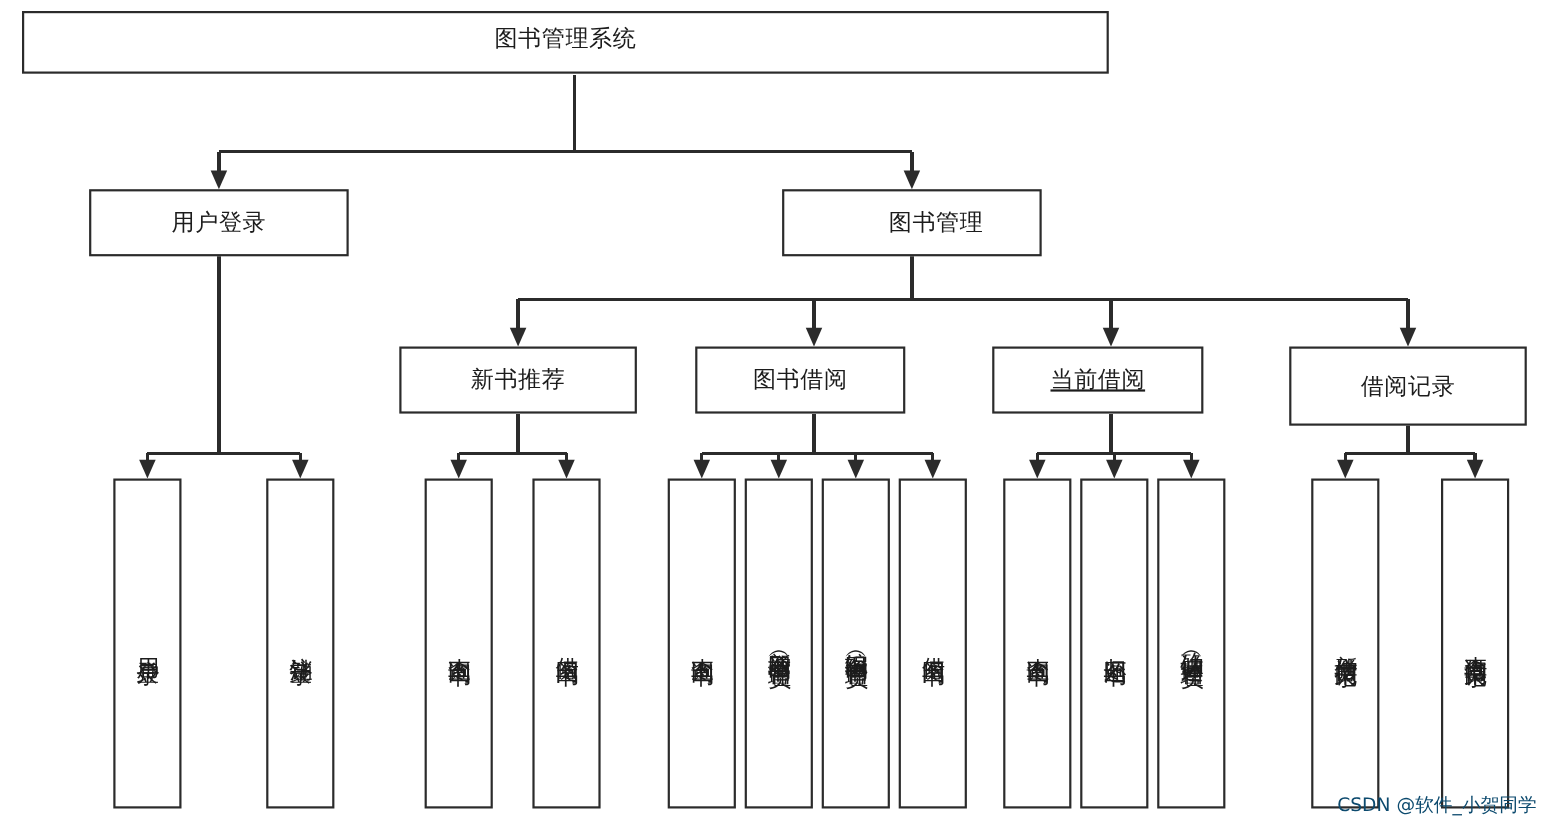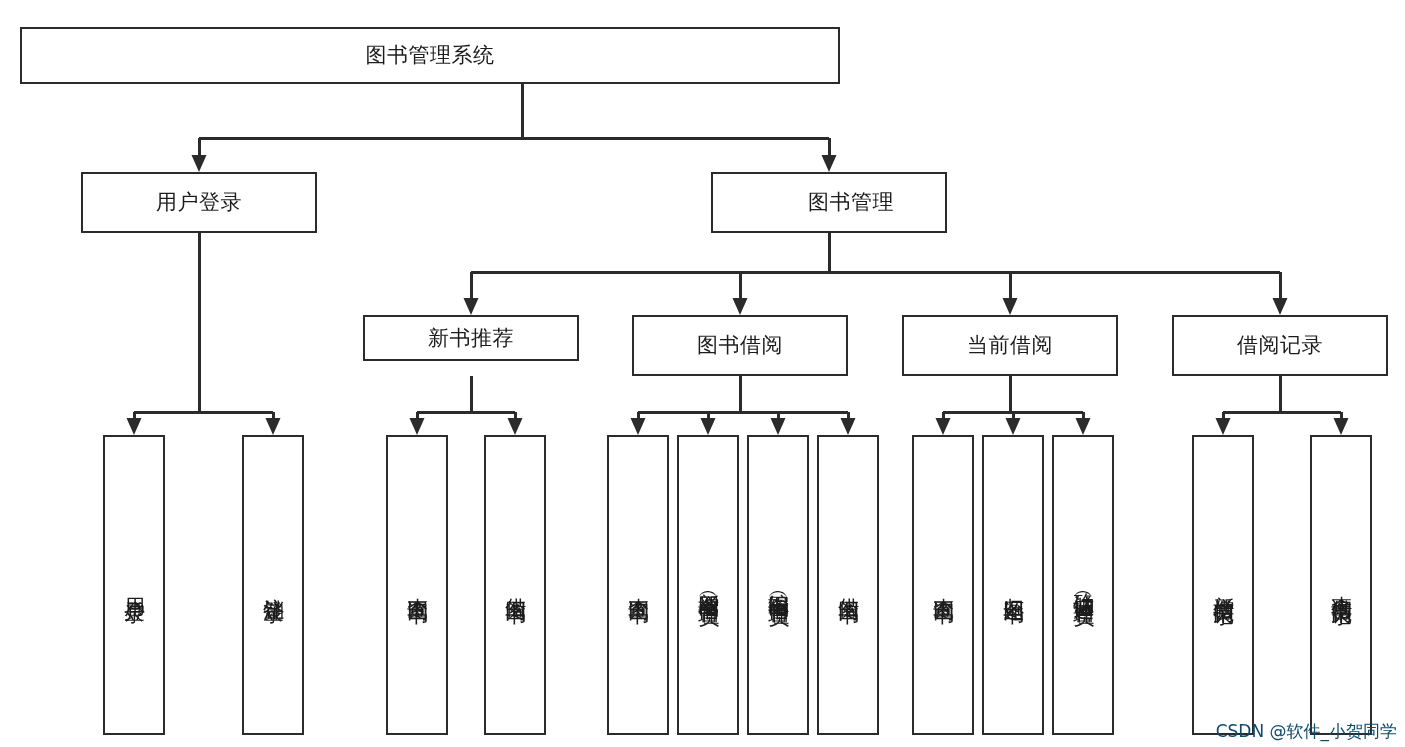--- a/index.html
+++ b/index.html
@@ -124,39 +124,39 @@
       <line x1="1083" y1="412" x2="1083" y2="419" stroke="#2b2b2b" stroke-width="3" shape-rendering="crispEdges"></line>
       <path d="M 1075.5 418 L 1090.5 418 L 1083 435 Z" fill="#2b2b2b"></path>
       <line x1="1280" y1="376" x2="1280" y2="412" stroke="#2b2b2b" stroke-width="3" shape-rendering="crispEdges"></line>
       <line x1="1223" y1="412" x2="1341" y2="412" stroke="#2b2b2b" stroke-width="3" shape-rendering="crispEdges"></line>
       <line x1="1223" y1="412" x2="1223" y2="419" stroke="#2b2b2b" stroke-width="3" shape-rendering="crispEdges"></line>
       <path d="M 1215.5 418 L 1230.5 418 L 1223 435 Z" fill="#2b2b2b"></path>
       <line x1="1341" y1="412" x2="1341" y2="419" stroke="#2b2b2b" stroke-width="3" shape-rendering="crispEdges"></line>
       <path d="M 1333.5 418 L 1348.5 418 L 1341 435 Z" fill="#2b2b2b"></path>
     </svg>
   <div id="nodes-layer">
-      <div class="node horizontal" style="left: 20px; top: 27px; width: 820px; height: 57px;">
+      <div class="node horizontal" style="left: 20px; top: 10px; width: 988px; height: 57px; font-family: Liberation Mono, monospace;">
         <span class="label">图书管理系统</span>
       </div>
       <div class="node horizontal" style="left: 81px; top: 172px; width: 236px; height: 61px;">
         <span class="label">用户登录</span>
       </div>
       <div class="node horizontal" style="left: 711px; top: 172px; width: 236px; height: 61px; padding-left: 44px;">
         <span class="label">图书管理</span>
       </div>
-      <div class="node horizontal" style="left: 363px; top: 315px; width: 216px; height: 46px;">
+      <div class="node horizontal" style="left: 363px; top: 315px; width: 216px; height: 61px;">
         <span class="label">新书推荐</span>
       </div>
-      <div class="node horizontal" style="left: 632px; top: 315px; width: 216px; height: 61px;">
+      <div class="node horizontal" style="left: 632px; top: 315px; width: 191px; height: 61px;">
         <span class="label">图书借阅</span>
       </div>
-      <div class="node horizontal" style="left: 902px; top: 315px; width: 216px; height: 61px;">
+      <div class="node horizontal" style="left: 902px; top: 315px; width: 192px; height: 61px; text-decoration: underline;">
         <span class="label">当前借阅</span>
       </div>
-      <div class="node horizontal" style="left: 1172px; top: 315px; width: 216px; height: 61px;">
+      <div class="node horizontal" style="left: 1172px; top: 315px; width: 216px; height: 72px;">
         <span class="label">借阅记录</span>
       </div>
       <div class="node vertical" style="left: 103px; top: 435px; width: 62px; height: 300px;">
         <span class="label">用户登录</span>
       </div>
       <div class="node vertical" style="left: 242px; top: 435px; width: 62px; height: 300px;">
         <span class="label">注销登录</span>
       </div>
       <div class="node vertical" style="left: 386px; top: 435px; width: 62px; height: 300px;">
         <span class="label">查询图书</span>

